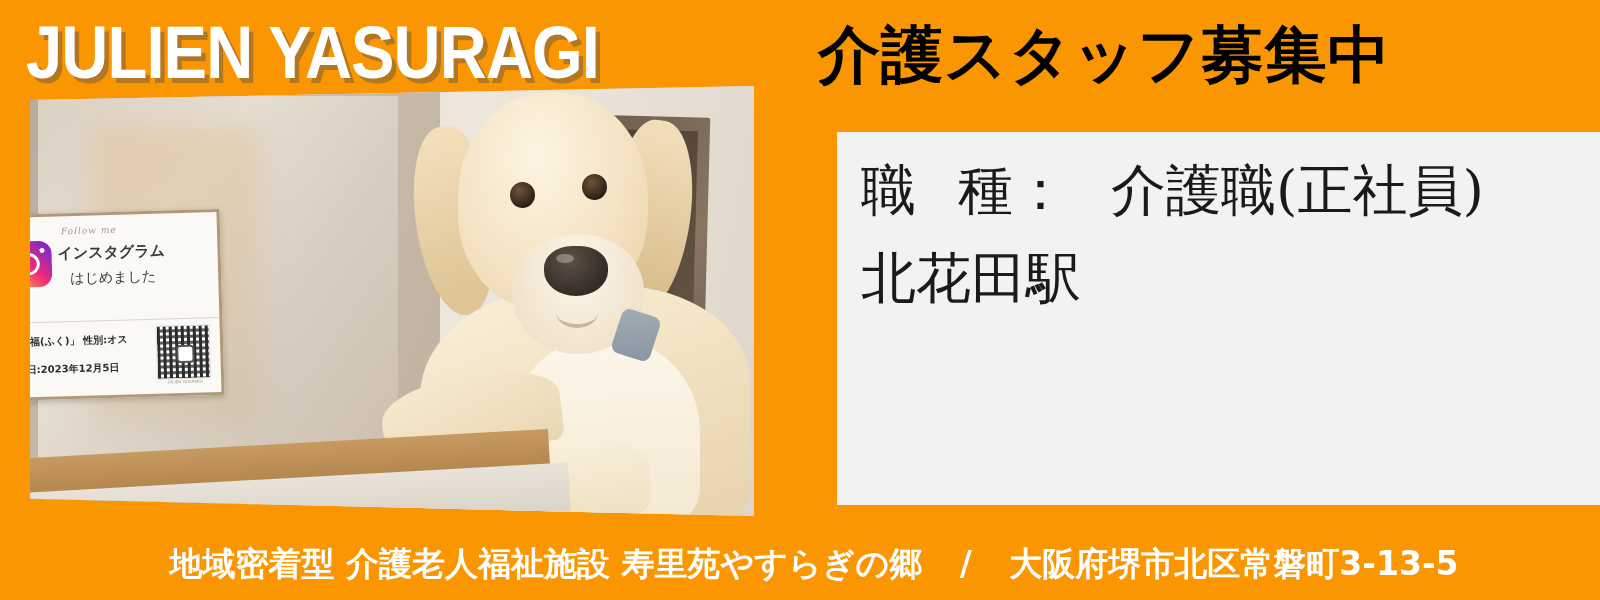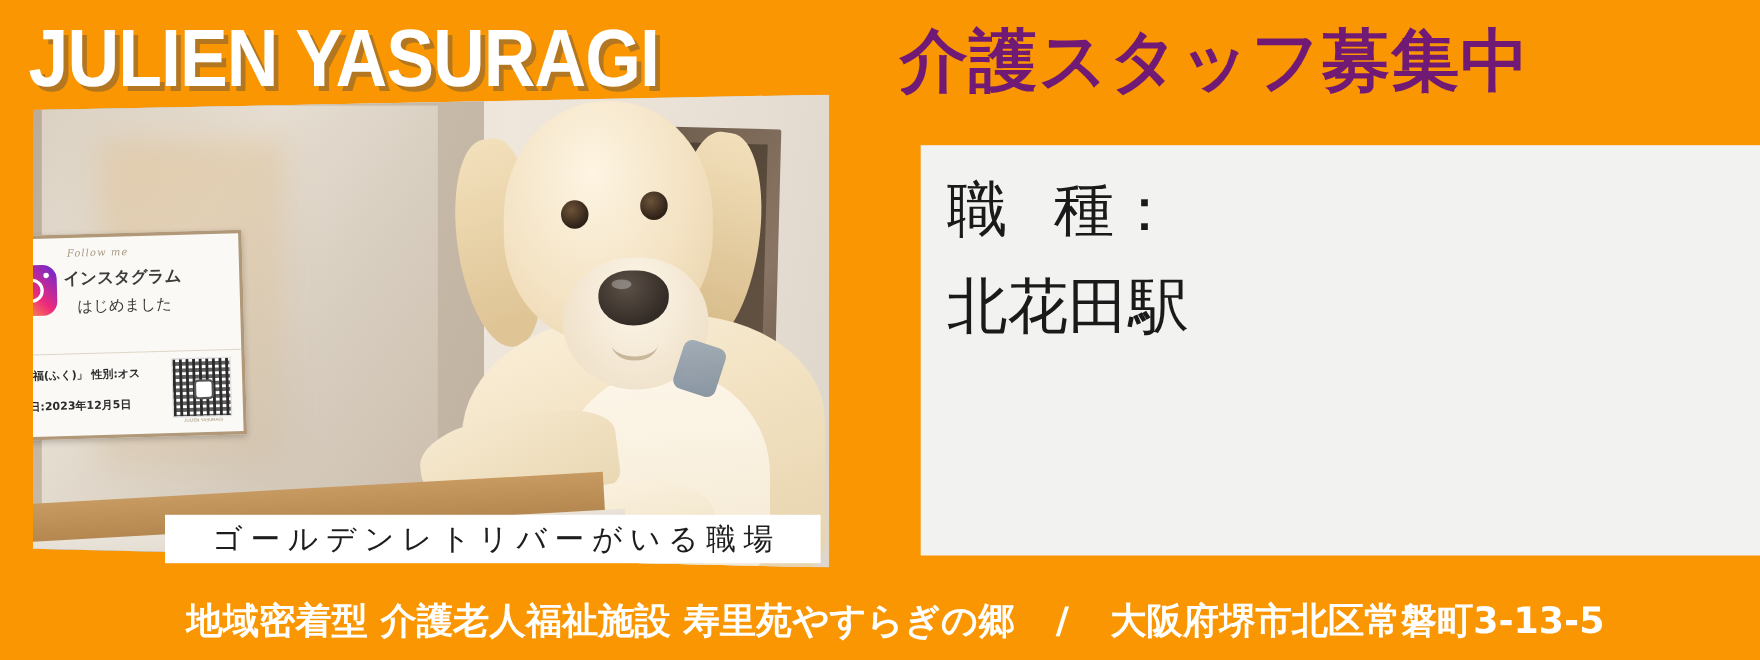--- a/index.html
+++ b/index.html
@@ -18,21 +18,21 @@
     letter-spacing:-1px;color:#ffffff;white-space:nowrap;
     transform:scaleX(.88);transform-origin:left top;
     text-shadow:5px 5px 0 rgba(120,95,60,.55);
   }
 
   
   .headline{
     position:absolute;left:818px;top:20px;z-index:40;
     font-family:"DejaVu Sans","Liberation Sans",sans-serif;
     font-weight:700;font-size:62px;line-height:70px;
-    color:#701a75;white-space:nowrap;letter-spacing:1px;
+    color:#000000;white-space:nowrap;letter-spacing:1px;
   }
 
   
   .photo-wrap{
     position:absolute;left:30px;top:86px;width:724px;height:430px;
     overflow:hidden;z-index:10;
     clip-path:polygon(0 14px,100% 0,100% 100%,0 96%);
     background:#cfc8c0;
   }
   .photo{position:absolute;inset:0;overflow:hidden;}
@@ -208,27 +208,25 @@
         <div class="sign-bot">
           <div class="sign-info1">名前:「福(ふく)」 性別:オス</div>
           <div class="sign-info2">生年月日:2023年12月5日</div>
           <div class="qr"></div>
           <div class="qr-cap">JULIEN YASURAGI</div>
         </div>
       </div>
     </div>
   </div>
 
-  <div class="caption">
-    <span>ゴールデンレトリバーがいる職場</span>
-  </div>
 
   <div class="info-panel">
     <div class="info-row">
       <span class="info-label"><span>職</span><span class="sp"></span><span>種</span><span>：</span></span>
+      <span class="info-value">介護職(正社員)</span>
     </div>
     <div class="info-row">
       <span class="info-value">北花田駅</span>
     </div>
   </div>
 
   <div class="footer">
     <div class="footer-text">
       <span>地域密着型 介護老人福祉施設 寿里苑やすらぎの郷</span>
       <span class="footer-sep">/</span>

